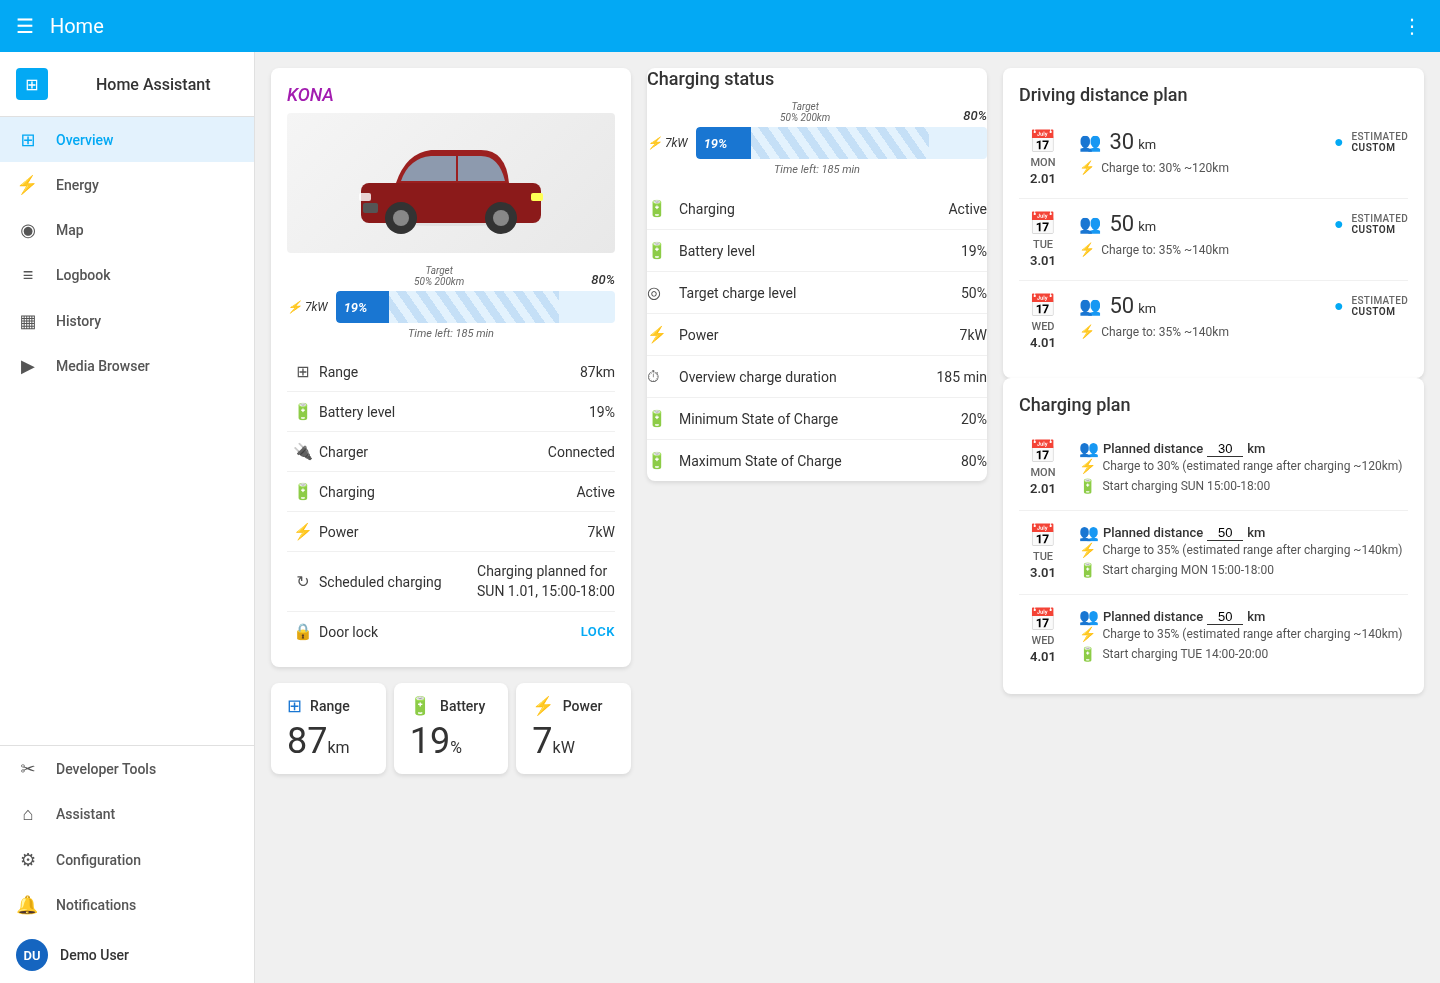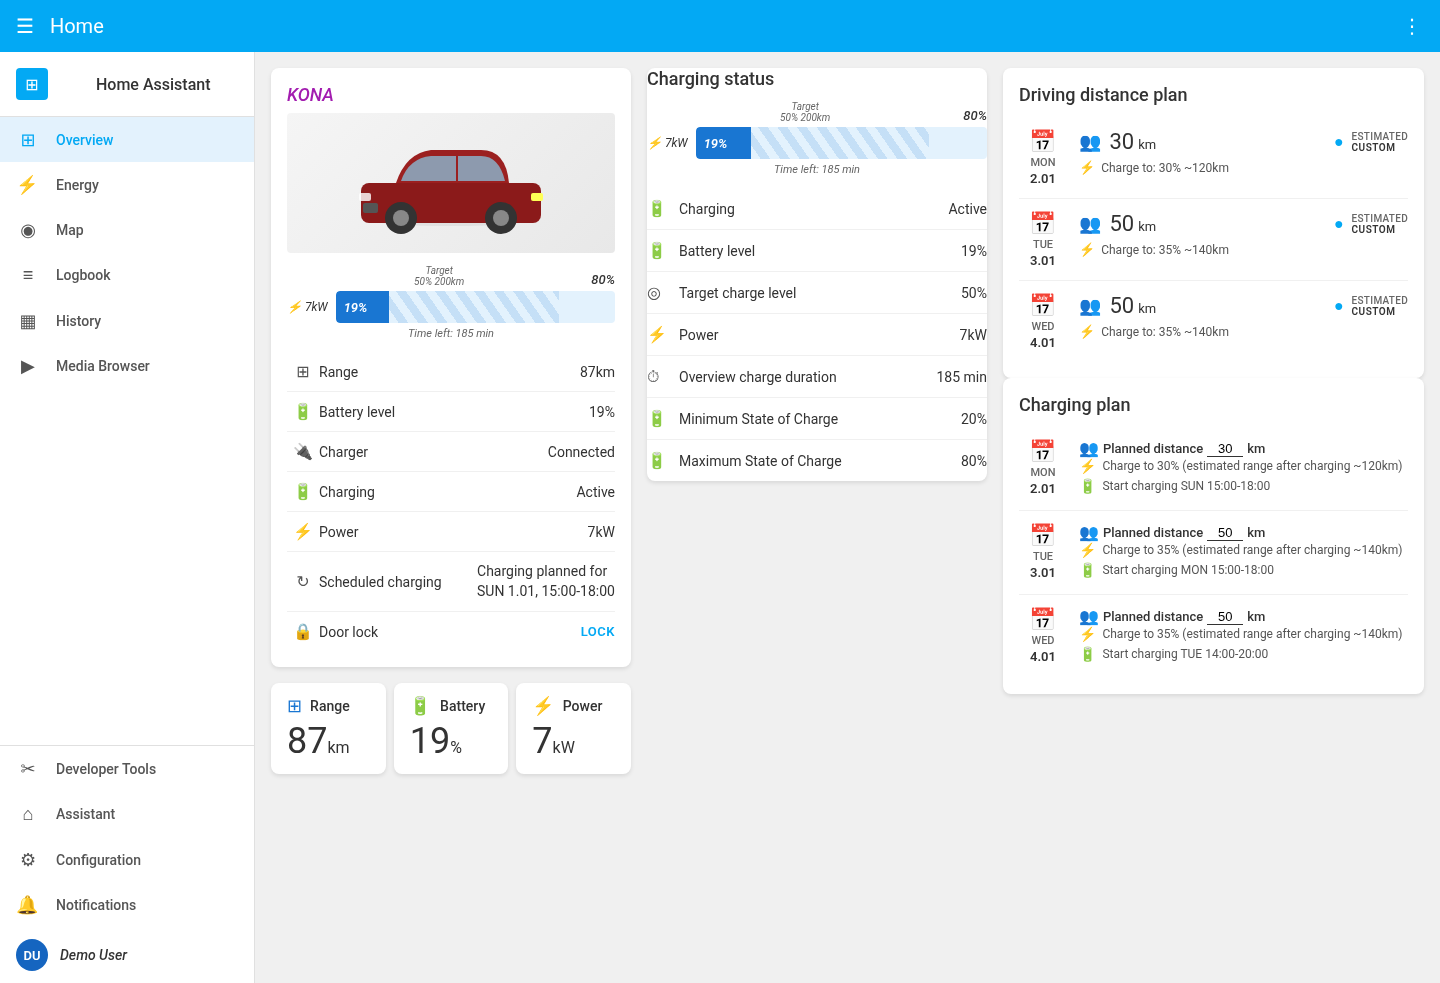--- a/index.html
+++ b/index.html
@@ -75,21 +75,21 @@
       padding: 12px 16px;
       cursor: pointer;
     }
     .sidebar-user .avatar {
       width: 32px; height: 32px;
       background: #1565c0;
       border-radius: 50%;
       display: flex; align-items: center; justify-content: center;
       color: white; font-size: 13px; font-weight: 600;
     }
-    .sidebar-user .user-name { font-size: 14px; font-weight: 500; color: #333; font-style: italic; }
+    .sidebar-user .user-name { font-size: 14px; font-weight: 500; color: #333; }
 
     
     .content-area {
       flex: 1;
       overflow-y: auto;
       padding: 16px;
       display: flex;
       gap: 16px;
       align-items: flex-start;
     }

